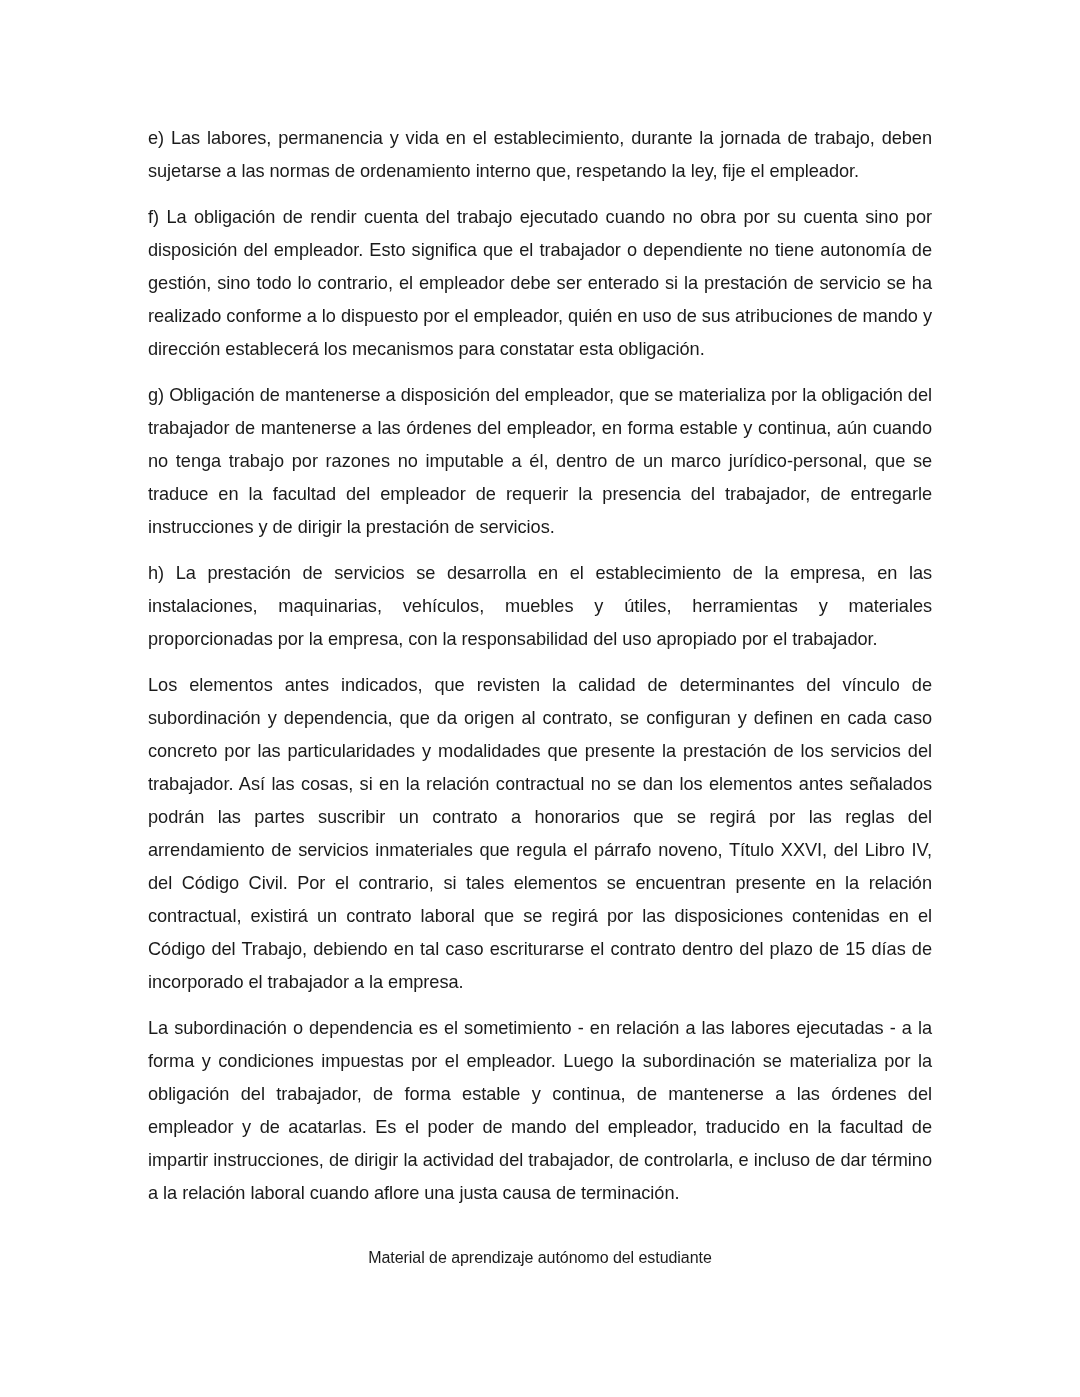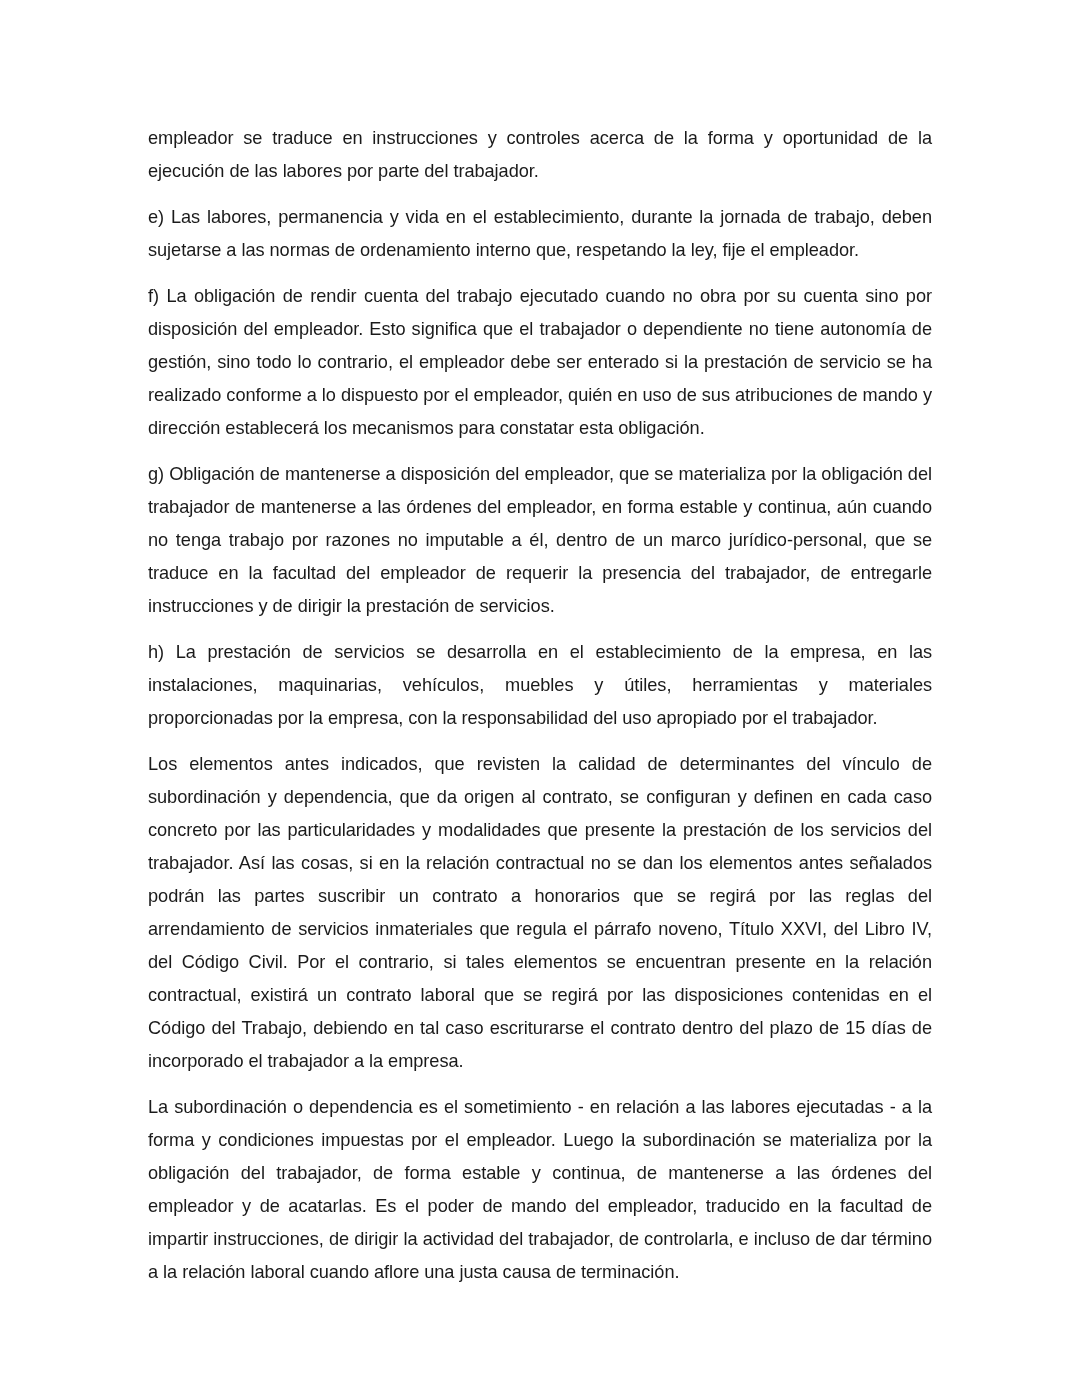--- a/index.html
+++ b/index.html
@@ -64,33 +64,33 @@
     white-space: nowrap;
   }
 </style>
 </head>
 <body>
 
 <div class="page">
 
   <div class="doc-body">
 
-    <p class="para">empleador se traduce en instrucciones y controles acerca de la forma y oportunidad de la ejecución de las labores por parte del trabajador.</p>
 
     <p class="para">e) Las labores, permanencia y vida en el establecimiento, durante la jornada de trabajo, deben sujetarse a las normas de ordenamiento interno que, respetando la ley, fije el empleador.</p>
 
     <p class="para">f) La obligación de rendir cuenta del trabajo ejecutado cuando no obra por su cuenta sino por disposición del empleador. Esto significa que el trabajador o dependiente no tiene autonomía de gestión, sino todo lo contrario, el empleador debe ser enterado si la prestación de servicio se ha realizado conforme a lo dispuesto por el empleador, quién en uso de sus atribuciones de mando y dirección establecerá los mecanismos para constatar esta obligación.</p>
 
     <p class="para">g) Obligación de mantenerse a disposición del empleador, que se materializa por la obligación del trabajador de mantenerse a las órdenes del empleador, en forma estable y continua, aún cuando no tenga trabajo por razones no imputable a él, dentro de un marco jurídico-personal, que se traduce en la facultad del empleador de requerir la presencia del trabajador, de entregarle instrucciones y de dirigir la prestación de servicios.</p>
 
     <p class="para">h) La prestación de servicios se desarrolla en el establecimiento de la empresa, en las instalaciones, maquinarias, vehículos, muebles y útiles, herramientas y materiales proporcionadas por la empresa, con la responsabilidad del uso apropiado por el trabajador.</p>
 
     <p class="para">Los elementos antes indicados, que revisten la calidad de determinantes del vínculo de subordinación y dependencia, que da origen al contrato, se configuran y definen en cada caso concreto por las particularidades y modalidades que presente la prestación de los servicios del trabajador. Así las cosas, si en la relación contractual no se dan los elementos antes señalados podrán las partes suscribir un contrato a honorarios que se regirá por las reglas del arrendamiento de servicios inmateriales que regula el párrafo noveno, Título XXVI, del Libro IV, del Código Civil. Por el contrario, si tales elementos se encuentran presente en la relación contractual, existirá un contrato laboral que se regirá por las disposiciones contenidas en el Código del Trabajo, debiendo en tal caso escriturarse el contrato dentro del plazo de 15 días de incorporado el trabajador a la empresa.</p>
 
 
     <p class="para">La subordinación o dependencia es el sometimiento - en relación a las labores ejecutadas - a la forma y condiciones impuestas por el empleador. Luego la subordinación se materializa por la obligación del trabajador, de forma estable y continua, de mantenerse a las órdenes del empleador y de acatarlas. Es el poder de mando del empleador, traducido en la facultad de impartir instrucciones, de dirigir la actividad del trabajador, de controlarla, e incluso de dar término a la relación laboral cuando aflore una justa causa de terminación.</p>
 
   </div>
 
   <div class="footer">
+    <span class="footer-line">Material de aprendizaje autónomo del estudiante</span>
   </div>
 
 </div>
 
 </body></html>

